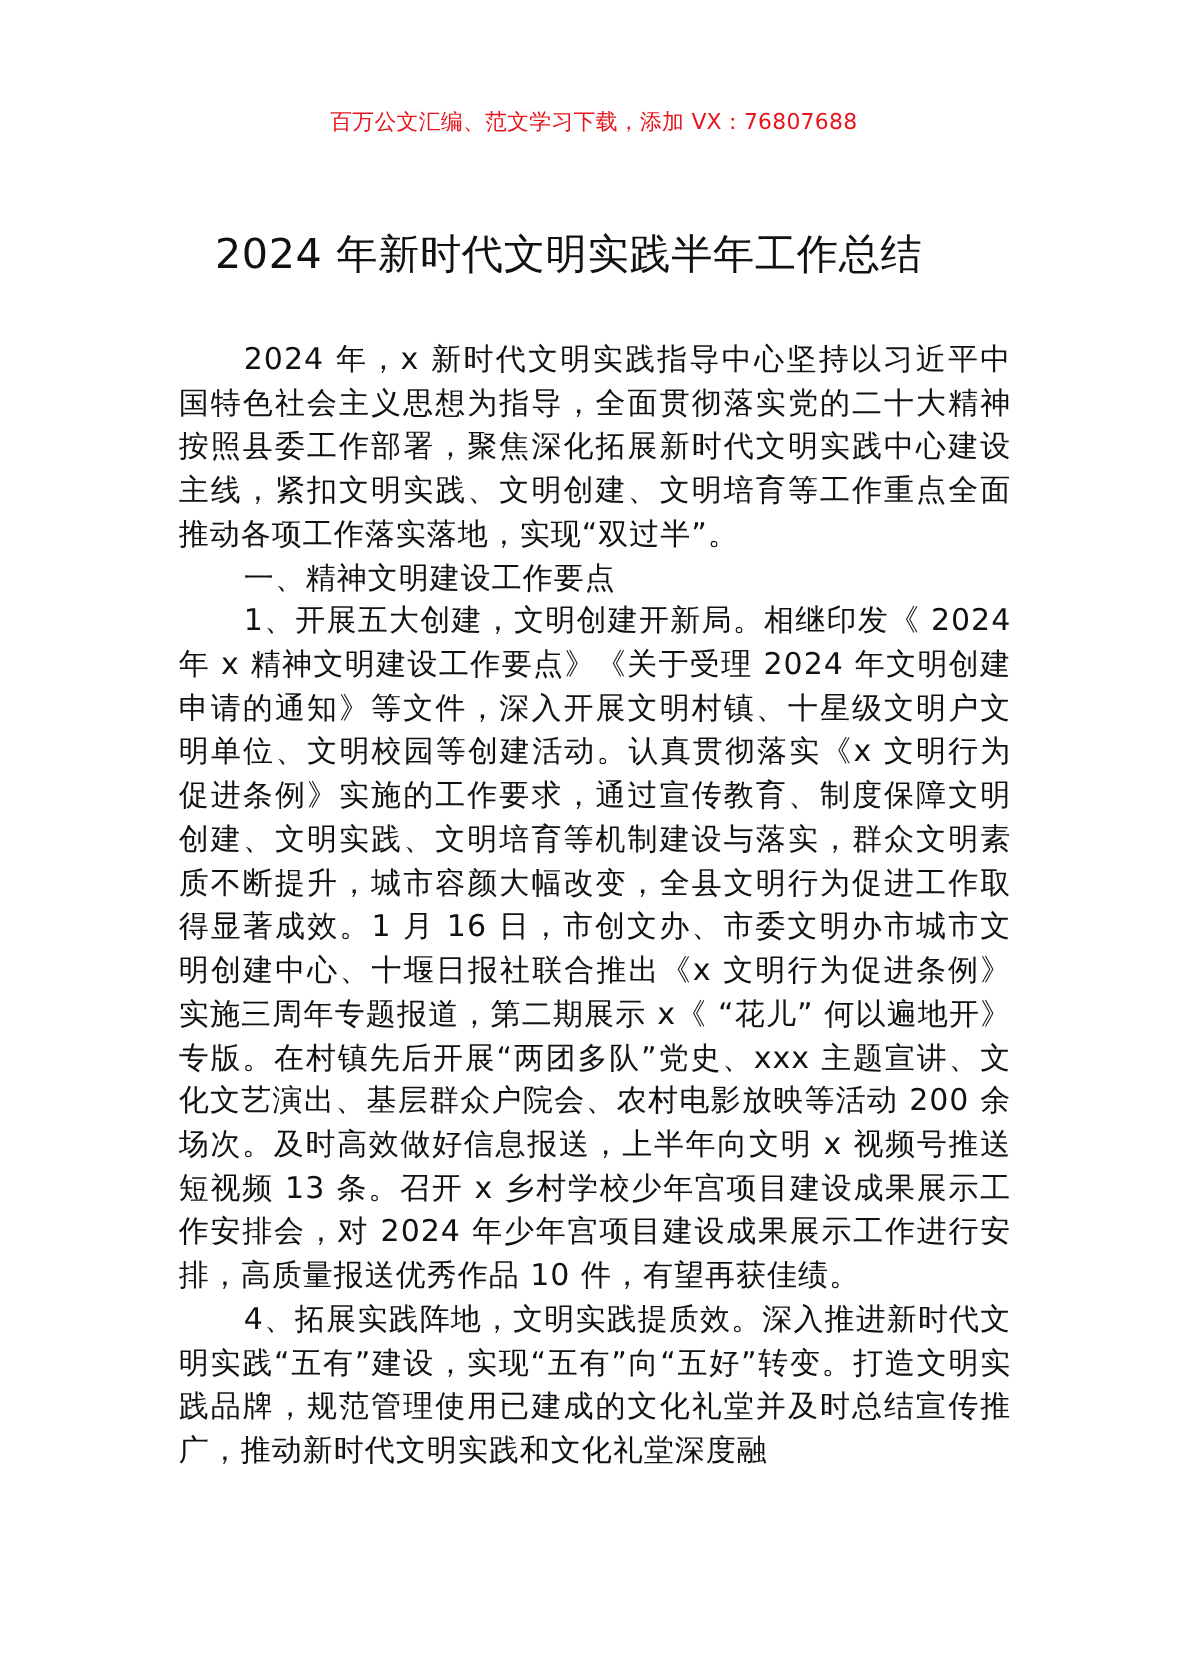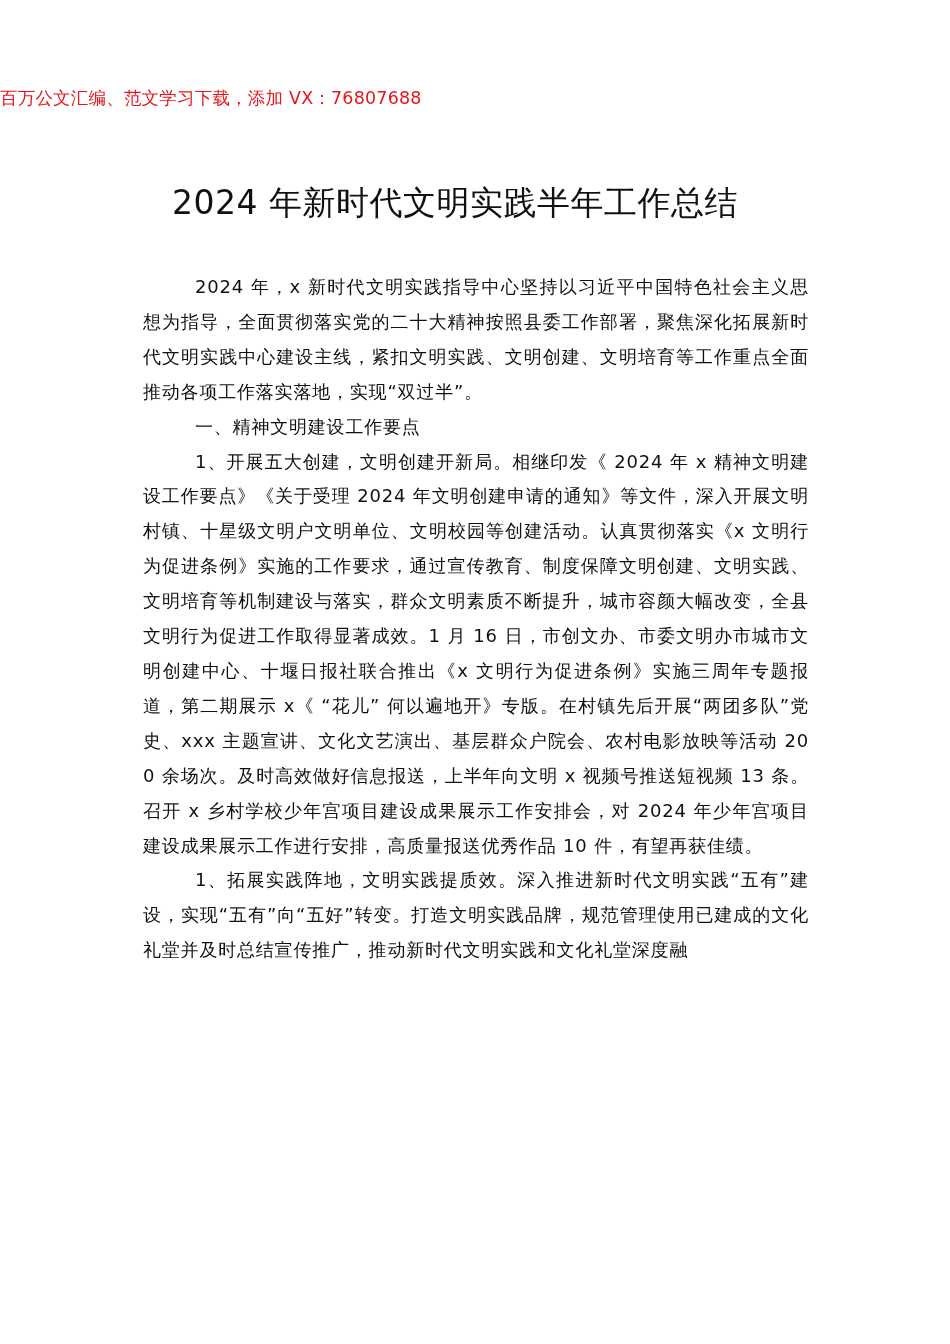--- a/index.html
+++ b/index.html
@@ -13,21 +13,21 @@
       position: relative;
       overflow: hidden;
       font-family: "DejaVu Sans", "Liberation Sans", sans-serif;
       color: #000000;
     }
     .watermark {
       position: absolute;
       top: 84px;
       left: 0;
       width: 950px;
-      text-align: left;
+      text-align: center;
       font-size: 17.5px;
       line-height: 28px;
       letter-spacing: 0.2px;
       color: #e8141c;
     }
     .title {
       position: absolute;
       top: 180px;
       left: 0;
       width: 910px;
@@ -38,21 +38,21 @@
       color: #111111;
     }
     .body-text {
       position: absolute;
       top: 270px;
       left: 143px;
       width: 666px;
     }
     .para {
       margin: 0;
-      font-size: 18px;
+      font-size: 24px;
       line-height: 34.9px;
       text-align: justify;
       text-align-last: left;
       letter-spacing: 0.8px;
       word-break: break-all;
       color: #111111;
     }
     .para.indent {
       text-indent: 52px;
     }
@@ -61,14 +61,14 @@
 <body>
 
 <div class="watermark">百万公文汇编、范文学习下载，添加 VX：76807688</div>
 
 <h1 class="title" style="margin:0;font-weight:normal;">2024 年新时代文明实践半年工作总结</h1>
 
 <div class="body-text">
   <p class="para indent">2024 年，x 新时代文明实践指导中心坚持以习近平中国特色社会主义思想为指导，全面贯彻落实党的二十大精神按照县委工作部署，聚焦深化拓展新时代文明实践中心建设主线，紧扣文明实践、文明创建、文明培育等工作重点全面推动各项工作落实落地，实现“双过半”。</p>
   <p class="para indent">一、精神文明建设工作要点</p>
   <p class="para indent">1、开展五大创建，文明创建开新局。相继印发《 2024 年 x 精神文明建设工作要点》《关于受理 2024 年文明创建申请的通知》等文件，深入开展文明村镇、十星级文明户文明单位、文明校园等创建活动。认真贯彻落实《x 文明行为促进条例》实施的工作要求，通过宣传教育、制度保障文明创建、文明实践、文明培育等机制建设与落实，群众文明素质不断提升，城市容颜大幅改变，全县文明行为促进工作取得显著成效。1 月 16 日，市创文办、市委文明办市城市文明创建中心、十堰日报社联合推出《x 文明行为促进条例》实施三周年专题报道，第二期展示 x《 “花儿” 何以遍地开》专版。在村镇先后开展“两团多队”党史、xxx 主题宣讲、文化文艺演出、基层群众户院会、农村电影放映等活动 200 余场次。及时高效做好信息报送，上半年向文明 x 视频号推送短视频 13 条。召开 x 乡村学校少年宫项目建设成果展示工作安排会，对 2024 年少年宫项目建设成果展示工作进行安排，高质量报送优秀作品 10 件，有望再获佳绩。</p>
-  <p class="para indent">1、拓展实践阵地，文明实践提质效。深入推进新时代文明实践“五有”建设，实现“五有”向“五好”转变。打造文明实践品牌，规范管理使用已建成的文化礼堂并及时总结宣传推广，推动新时代文明实践和文化礼堂深度融</p>
+  <p class="para indent">4、拓展实践阵地，文明实践提质效。深入推进新时代文明实践“五有”建设，实现“五有”向“五好”转变。打造文明实践品牌，规范管理使用已建成的文化礼堂并及时总结宣传推广，推动新时代文明实践和文化礼堂深度融</p>
 </div>
 
 </body></html>

